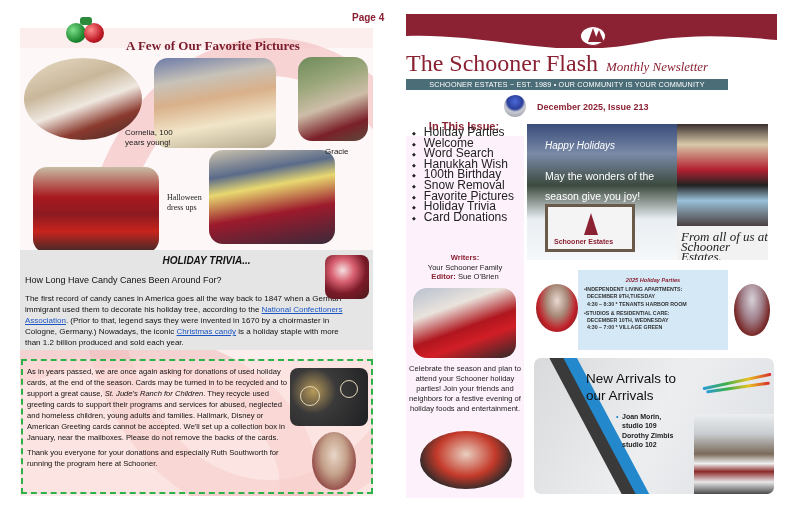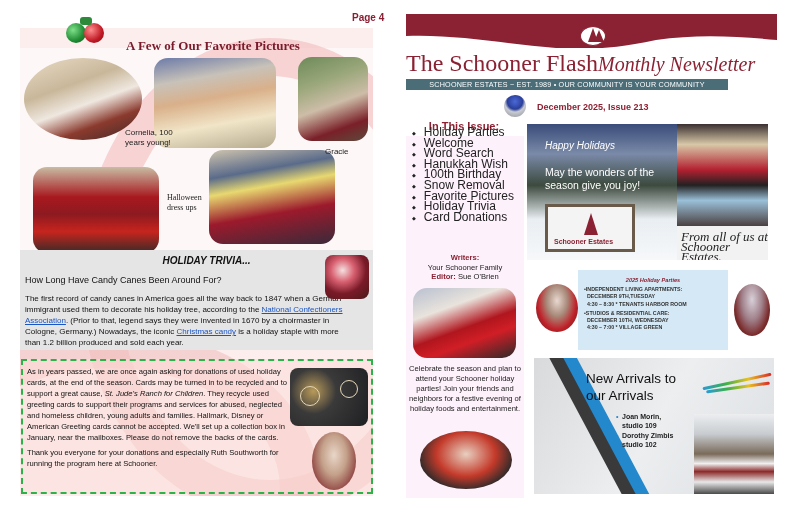--- a/index.html
+++ b/index.html
@@ -54,21 +54,21 @@
 
   
   .page-right { position: absolute; left: 400px; top: 0; width: 400px; height: 518px; }
   .banner-top { position: absolute; left: 6px; top: 14px; width: 371px; height: 34px; background: #8b2233; clip-path: path('M0 0 L371 0 L371 26 C 330 22, 290 20, 250 26 C 210 34, 190 36, 150 34 C 100 30, 50 20, 0 22 Z'); }
   .logo-circle { position: absolute; left: 180px; top: 26px; width: 26px; height: 20px; border-radius: 50%; background: #fff; border: 1.5px solid #8b2233; }
   .logo-sail { position: absolute; left: 188px; top: 28px; width: 0; height: 0; border-left: 5px solid transparent; border-right: 5px solid transparent; border-bottom: 14px solid #8b2233; }
   .logo-sail.s2 { left: 194px; top: 30px; border-bottom-width: 12px; }
 
   .mast-title { position: absolute; left: 6px; top: 50px; white-space: nowrap; }
   .mast-title .main { font-family: "Liberation Serif", serif; font-size: 24px; color: #8b2233; }
-  .mast-title .sub { font-family: "Liberation Serif", serif; font-style: italic; font-size: 20px; color: #8b2233; margin-left: 0; }
+  .mast-title .sub { font-family: "Liberation Serif", serif; font-style: italic; font-size: 13px; color: #8b2233; margin-left: 8px; }
 
   .tagline { position: absolute; left: 6px; top: 79px; width: 322px; height: 11px; background: #4a6d78; color: #ffffff; font-family: "Liberation Sans", sans-serif; font-size: 7.2px; text-align: center; line-height: 11px; letter-spacing: .2px; }
 
   .issue-bell { position: absolute; left: 104px; top: 95px; width: 22px; height: 22px; border-radius: 50%; background: radial-gradient(circle at 50% 30%, #4a6ad8 0%, #2b3f9a 40%, #c9ccd3 55%, #8a8e96 100%); }
   .issue-date { position: absolute; left: 137px; top: 102px; font-family: "Liberation Sans", sans-serif; font-weight: bold; font-size: 9px; color: #8b2233; }
 
   .sidebar { position: absolute; left: 6px; top: 136px; width: 118px; height: 362px; background: #fdf1fb; }
   .sidebar-title { position: absolute; left: 0; width: 128px; top: 120px; text-align: center; font-family: "Liberation Sans", sans-serif; font-weight: bold; font-size: 11px; color: #8b2233; }
   .toc { position: absolute; left: 12px; top: 128px; list-style: none; font-family: "Liberation Sans", sans-serif; font-size: 12px; color: #222; line-height: 9.6px; }
   .toc li::before { content: "\25C6"; font-size: 5px; margin-right: 8px; vertical-align: 1px; color: #222; }
@@ -77,33 +77,33 @@
   .side-photo1 { position: absolute; left: 13px; top: 288px; width: 103px; height: 70px; border-radius: 14px; background: linear-gradient(160deg,#b8c0d0 0%,#e9e3dc 30%,#b0161e 55%,#d11e26 70%,#2a2a2a 100%); }
   .side-text { position: absolute; left: 8px; width: 114px; top: 364px; text-align: center; font-family: "Liberation Sans", sans-serif; font-size: 7.6px; line-height: 10px; color: #222; }
   .side-photo2 { position: absolute; left: 20px; top: 431px; width: 92px; height: 58px; border-radius: 50%; background: radial-gradient(ellipse at 50% 40%, #e8cfc0 0%, #c43a2a 45%, #2a2a2a 75%, #7a5a4a 100%); }
 
   .holiday-card { position: absolute; left: 127px; top: 124px; width: 241px; height: 136px; overflow: hidden; }
   .hc-left { position: absolute; left: 0; top: 0; width: 150px; height: 136px; background: linear-gradient(180deg,#3a4c7a 0%,#7a8aa8 22%,#3c4a3e 45%,#e9eef2 70%,#f6f8fa 100%); }
   .hc-sign { position: absolute; left: 18px; top: 80px; width: 90px; height: 48px; background: #f4f4f4; border: 3px solid #6a5a4a; }
   .hc-sign-text { position: absolute; left: 6px; bottom: 4px; font-family: "Liberation Sans", sans-serif; font-weight: bold; font-size: 7px; color: #8b2233; }
   .hc-sign-sail { position: absolute; left: 36px; top: 6px; width: 0; height: 0; border-left: 7px solid transparent; border-right: 7px solid transparent; border-bottom: 22px solid #8b2233; }
   .hc-greeting { position: absolute; left: 18px; top: 16px; font-family: "Liberation Sans", sans-serif; font-style: italic; font-size: 10px; color: #fff; text-align: center; }
-  .hc-msg { position: absolute; left: 18px; top: 42px; width: 120px; font-family: "Liberation Sans", sans-serif; font-size: 10.5px; line-height: 13px; color: #fff; }
+  .hc-msg { position: absolute; left: 18px; top: 42px; width: 120px; font-family: "Liberation Sans", sans-serif; font-size: 10.5px; line-height: 20px; color: #fff; }
   .hc-right { position: absolute; left: 150px; top: 0; width: 91px; height: 102px; background: linear-gradient(180deg,#3a3030 0%,#d8c8a8 20%,#b22030 45%,#222222 60%,#9ac0d8 75%,#4a4040 100%); }
   .hc-caption { position: absolute; left: 150px; top: 102px; width: 91px; height: 34px; background: #f2f2f2; font-family: "Liberation Serif", serif; font-style: italic; font-size: 13px; line-height: 10px; color: #222; padding: 6px 0 0 4px; }
 
   .parties { position: absolute; left: 178px; top: 270px; width: 150px; height: 80px; background: #d4e8f6; }
   .parties-title { position: absolute; left: 0; width: 100%; top: 7px; text-align: center; font-family: "Liberation Sans", sans-serif; font-weight: bold; font-style: italic; font-size: 5.6px; color: #8b2233; }
   .parties-list { position: absolute; left: 6px; top: 16px; width: 142px; font-family: "Liberation Sans", sans-serif; font-weight: bold; font-size: 5.3px; line-height: 7.3px; color: #333; }
   .parties-list .grp { margin-bottom: 2px; }
   .party-photo { position: absolute; border-radius: 50%; }
   .pp1 { left: 536px; top: 284px; width: 42px; height: 48px; background: radial-gradient(ellipse at 50% 35%, #e8d8d0 0%, #a88a7a 35%, #c02028 65%, #3a2a2a 100%); }
   .pp2 { left: 734px; top: 284px; width: 36px; height: 52px; background: radial-gradient(ellipse at 50% 30%, #d8d0d8 0%, #a0808a 40%, #7a2a2a 70%, #3a2a2a 100%); }
 
-  .arrivals { position: absolute; left: 134px; top: 358px; width: 240px; height: 136px; background: linear-gradient(120deg,#d8dadc 0%,#eceef0 50%,#dcdfe2 100%); overflow: hidden; }
+  .arrivals { position: absolute; left: 134px; top: 358px; width: 240px; height: 136px; background: linear-gradient(120deg,#d8dadc 0%,#eceef0 50%,#dcdfe2 100%); overflow: hidden; border-radius: 7px; }
   .arr-stripe1 { position: absolute; left: 10px; top: -10px; width: 14px; height: 180px; background: #3a3a3a; transform: rotate(-28deg); transform-origin: top left; }
   .arr-stripe2 { position: absolute; left: 24px; top: -10px; width: 12px; height: 180px; background: #2488cc; transform: rotate(-28deg); transform-origin: top left; }
   .arr-title { position: absolute; left: 52px; top: 12px; font-family: "Liberation Sans", sans-serif; font-size: 13.5px; line-height: 17px; color: #111; }
   .arr-list { position: absolute; left: 82px; top: 54px; list-style: none; font-family: "Liberation Sans", sans-serif; font-weight: bold; font-size: 7px; line-height: 9px; color: #222; }
   .arr-list li { position: relative; padding-left: 6px; margin-bottom: 1px; }
   .arr-list li::before { content: "\2022"; position: absolute; left: 0; color: #2488cc; }
   .arr-swirl { position: absolute; left: 168px; top: 4px; width: 72px; height: 40px; }
   .arr-swirl span { position: absolute; height: 3px; border-radius: 2px; }
   .arr-house { position: absolute; left: 160px; top: 56px; width: 80px; height: 80px; background: linear-gradient(180deg,#eceef0 0%,#c8ccd0 25%,#7a6a5a 50%,#f0f0f0 62%,#8b2a2a 72%,#e8e8e8 85%,#4a4a4a 100%); }
 </style>

